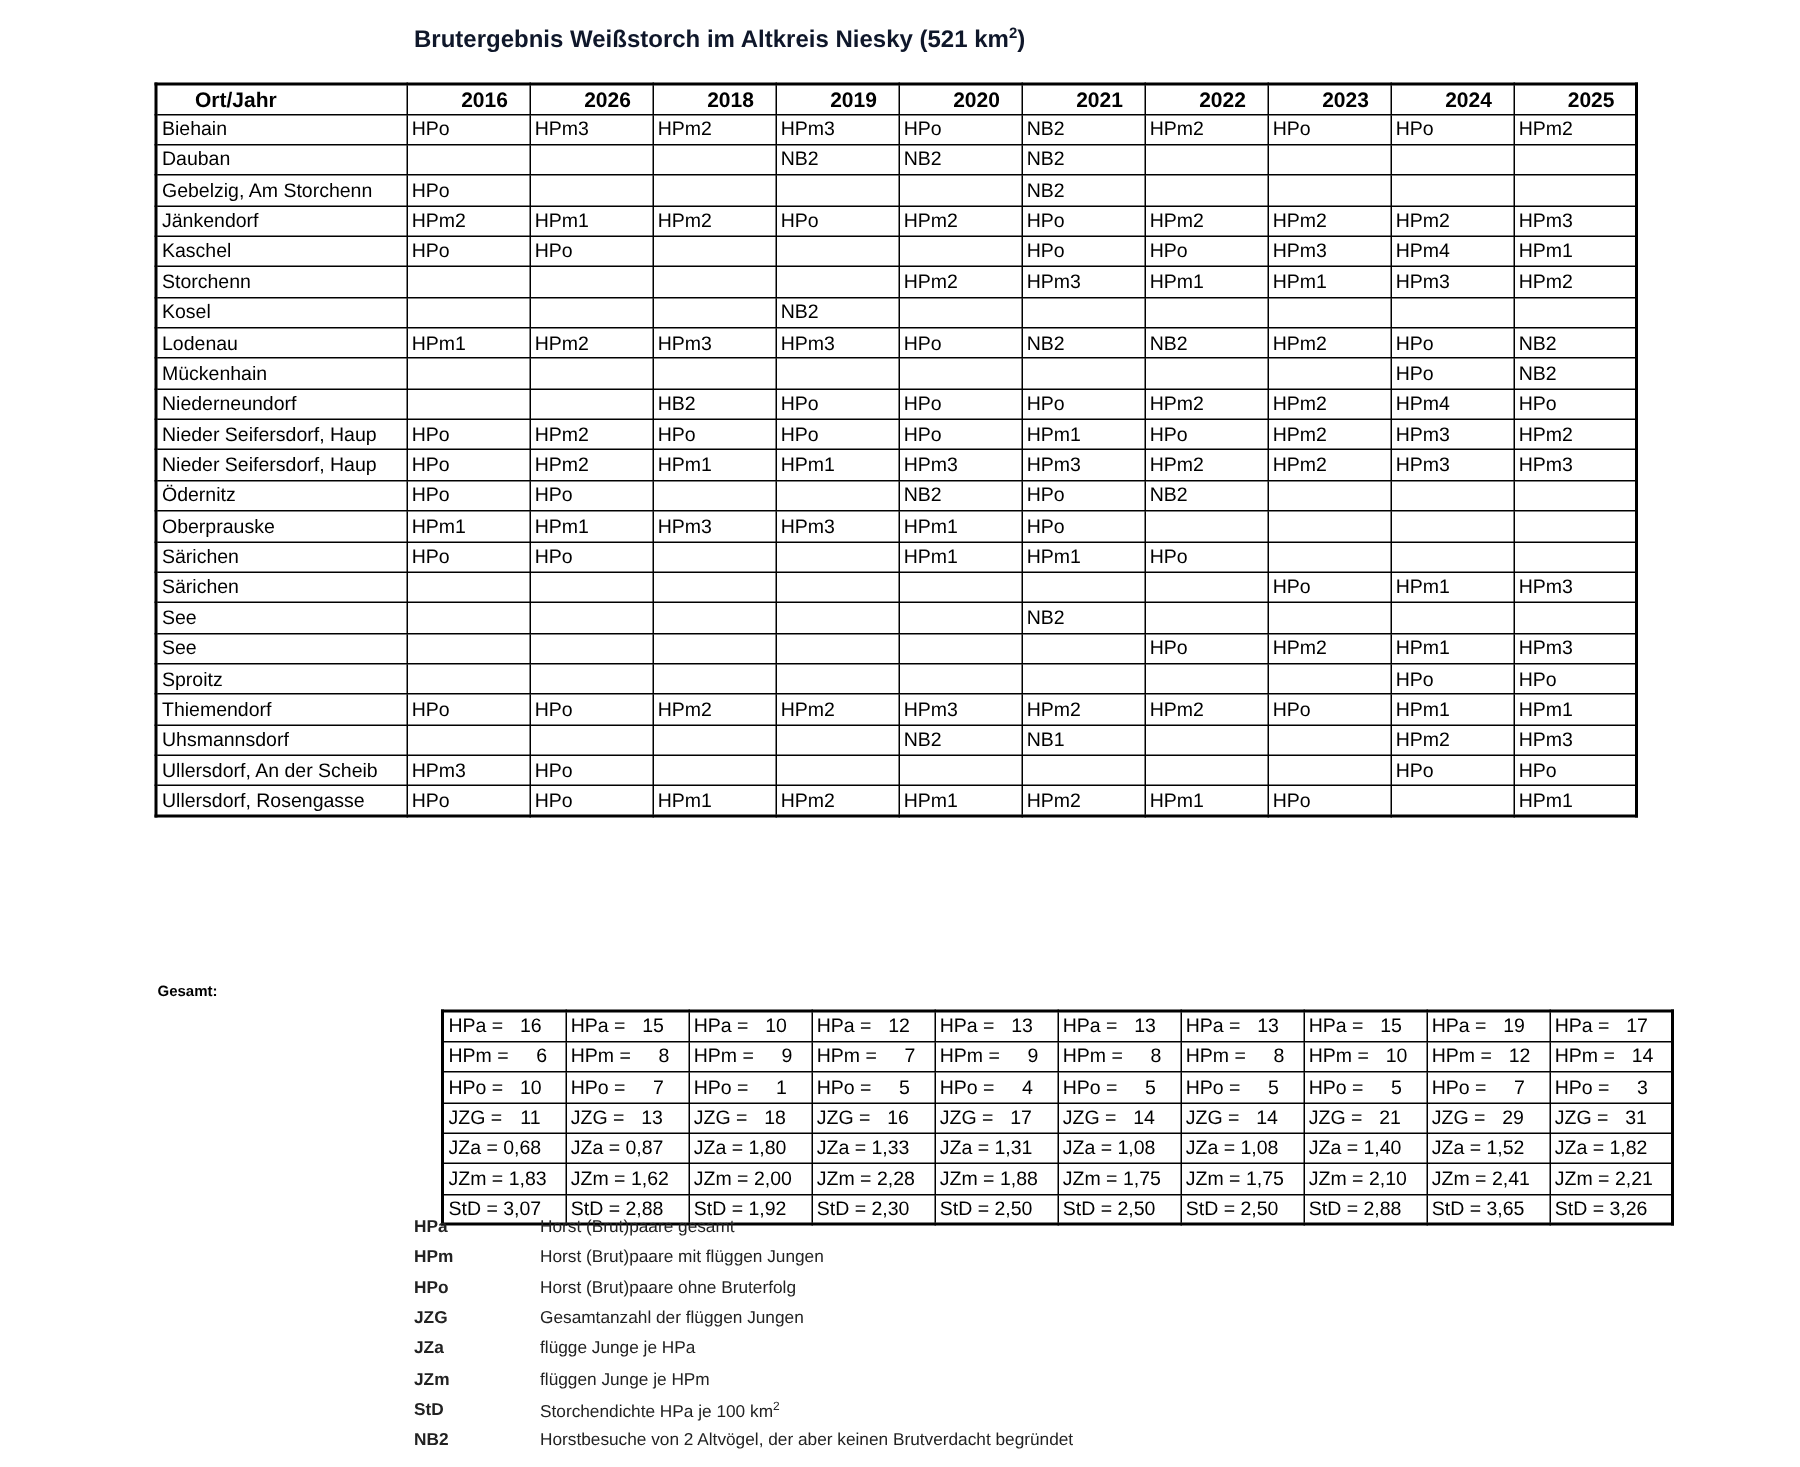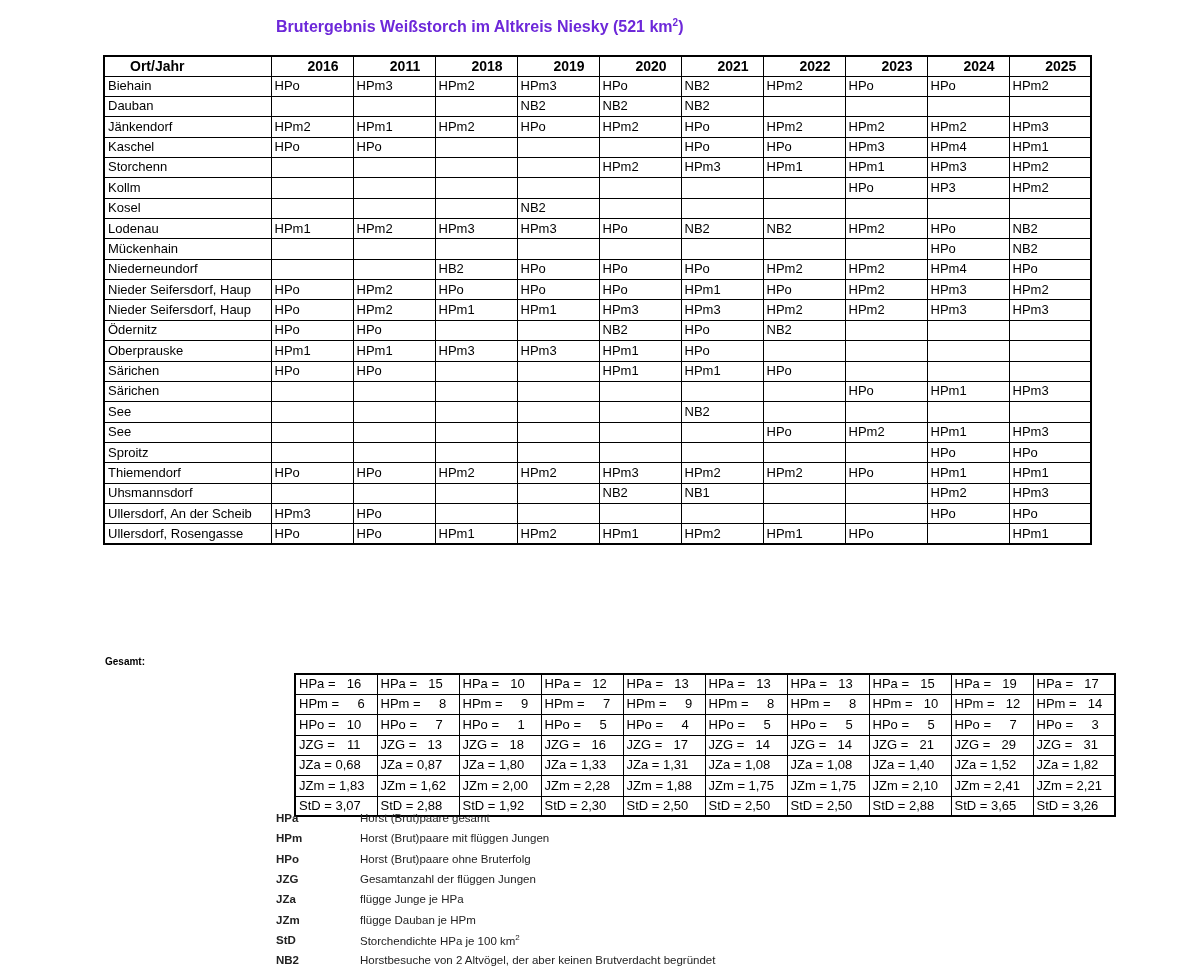--- a/index.html
+++ b/index.html
@@ -48,21 +48,21 @@
   .legend-item { display:flex; height:20.3px; align-items:center; }
   .legend-abbr { width:84px; font-size:11.5px; font-weight:bold; }
   .legend-desc { font-size:11.5px; white-space:nowrap; }
   .legend-desc sup { font-size:8px; }
 </style>
 </head>
 <body>
 
 <div class="page">
 
-  <div class="title" style="color: #6d28d9;">
+  <div class="title" style="color: #0f172a;">
     <span>Brutergebnis Weißstorch im Altkreis Niesky (521 km</span><sup>2</sup><span>)</span>
   </div>
 
   <table class="main-table">
     <colgroup>
         <col style="width: 167px;">
         <col style="width: 82px;">
         <col style="width: 82px;">
         <col style="width: 82px;">
         <col style="width: 82px;">
@@ -70,21 +70,21 @@
         <col style="width: 82px;">
         <col style="width: 82px;">
         <col style="width: 82px;">
         <col style="width: 82px;">
         <col style="width: 82px;">
       </colgroup>
     <thead>
         <tr>
           <th class="corner">Ort/Jahr</th>
           <th>2016</th>
-          <th>2011</th>
+          <th>2026</th>
           <th>2018</th>
           <th>2019</th>
           <th>2020</th>
           <th>2021</th>
           <th>2022</th>
           <th>2023</th>
           <th>2024</th>
           <th>2025</th>
         </tr>
       </thead>
@@ -109,20 +109,33 @@
           <td></td>
           <td>NB2</td>
           <td>NB2</td>
           <td>NB2</td>
           <td></td>
           <td></td>
           <td></td>
           <td></td>
         </tr>
         <tr>
+          <td>Gebelzig, Am Storchenn</td>
+          <td>HPo</td>
+          <td></td>
+          <td></td>
+          <td></td>
+          <td></td>
+          <td>NB2</td>
+          <td></td>
+          <td></td>
+          <td></td>
+          <td></td>
+        </tr>
+        <tr>
           <td>Jänkendorf</td>
           <td>HPm2</td>
           <td>HPm1</td>
           <td>HPm2</td>
           <td>HPo</td>
           <td>HPm2</td>
           <td>HPo</td>
           <td>HPm2</td>
           <td>HPm2</td>
           <td>HPm2</td>
@@ -145,33 +158,20 @@
           <td>Storchenn</td>
           <td></td>
           <td></td>
           <td></td>
           <td></td>
           <td>HPm2</td>
           <td>HPm3</td>
           <td>HPm1</td>
           <td>HPm1</td>
           <td>HPm3</td>
-          <td>HPm2</td>
-        </tr>
-        <tr>
-          <td>Kollm</td>
-          <td></td>
-          <td></td>
-          <td></td>
-          <td></td>
-          <td></td>
-          <td></td>
-          <td></td>
-          <td>HPo</td>
-          <td>HP3</td>
           <td>HPm2</td>
         </tr>
         <tr>
           <td>Kosel</td>
           <td></td>
           <td></td>
           <td></td>
           <td>NB2</td>
           <td></td>
           <td></td>
@@ -510,21 +510,21 @@
       <div class="legend-item">
         <span class="legend-abbr">JZG</span>
         <span class="legend-desc">Gesamtanzahl der flüggen Jungen</span>
       </div>
       <div class="legend-item">
         <span class="legend-abbr">JZa</span>
         <span class="legend-desc">flügge Junge je HPa</span>
       </div>
       <div class="legend-item">
         <span class="legend-abbr">JZm</span>
-        <span class="legend-desc">flügge Dauban je HPm</span>
+        <span class="legend-desc">flüggen Junge je HPm</span>
       </div>
       <div class="legend-item">
         <span class="legend-abbr">StD</span>
         <span class="legend-desc">Storchendichte HPa je 100 km<sup>2</sup></span>
       </div>
       <div class="legend-item">
         <span class="legend-abbr">NB2</span>
         <span class="legend-desc">Horstbesuche von 2 Altvögel, der aber keinen Brutverdacht begründet</span>
       </div>
     </div>

